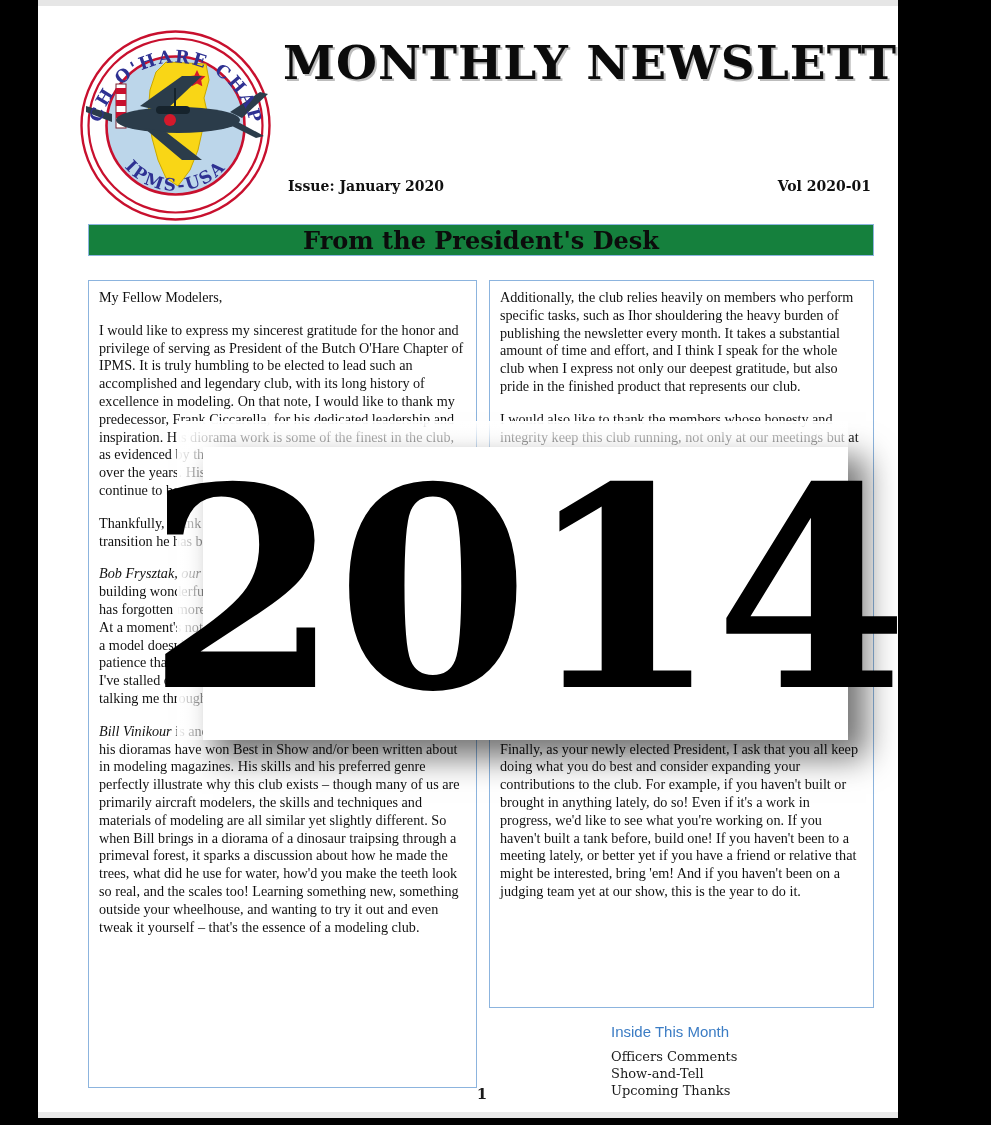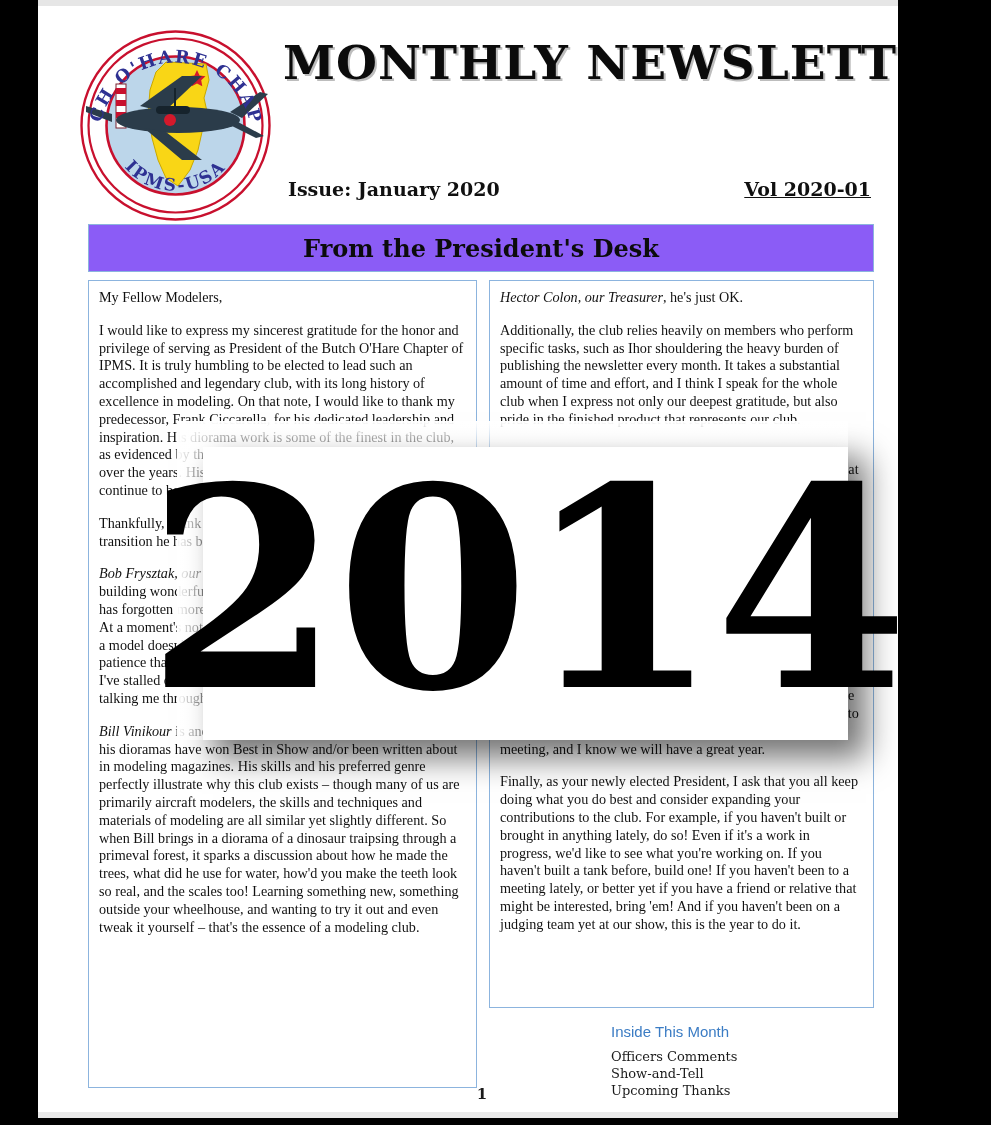--- a/index.html
+++ b/index.html
@@ -69,33 +69,33 @@
   }
   #issue-row {
     position: absolute;
     left: 245px; top: 168px;
     width: 600px;
     display: flex;
     justify-content: space-between;
     align-items: center;
     font-family: "DejaVu Serif", serif;
     font-weight: 700;
-    font-size: 19px;
+    font-size: 14px;
     color: #101010;
   }
   #issue-row .side-pad-l { padding-left: 5px; }
-  #issue-row .side-pad-r { padding-right: 12px; text-decoration: underline; }
+  #issue-row .side-pad-r { padding-right: 12px; }
 
   
   #section-banner {
     position: absolute;
     left: 50px; top: 224px;
-    width: 786px; height: 48px;
+    width: 786px; height: 32px;
     border: 1.5px solid #8cb4de;
-    background: #8b5cf6;
+    background: #15803d;
     box-sizing: border-box;
     display: flex;
     align-items: center;
     justify-content: center;
   }
   #section-banner-title {
     font-family: "DejaVu Serif", serif;
     font-weight: 700;
     font-size: 24px;
     color: #0c0c0c;
@@ -264,21 +264,20 @@
 
     <div class="text-col" id="col-left">
       <p class="para">My Fellow Modelers,</p>
       <p class="para">I would like to express my sincerest gratitude for the honor and privilege of serving as President of the Butch O'Hare Chapter of IPMS.  It is truly humbling to be elected to lead such an accomplished and legendary club, with its long history of excellence in modeling.  On that note, I would like to thank my predecessor, Frank Ciccarella, for his dedicated leadership and inspiration.  His diorama work is some of the finest in the club, as evidenced by the awards he has collected at multiple contests over the years.  His contributions are so large, this club will continue to benefit on its own.</p>
       <p class="para">Thankfully, Frank will still be a part of the club, and during the transition he has been generous with all of them.</p>
       <p class="para"><span class="lead-ital">Bob Frysztak, our Vice President</span>, is not only accomplished at building wonderfully detailed sailing ships and aircraft, but he has forgotten more war stories than most of us will ever know.  At a moment's notice he can explain why the paint or lighting on a model doesn't look quite right, and does it with a grace and patience that makes the tedious details interesting.  Whenever I've stalled on a build, he's the one who gets me going again, talking me through it step by step.</p>
       <p class="para"><span class="lead-ital">Bill Vinikour</span> is another outstanding diorama modeler.  Several of his dioramas have won Best in Show and/or been written about in modeling magazines.  His skills and his preferred genre perfectly illustrate why this club exists – though many of us are primarily aircraft modelers, the skills and techniques and materials of modeling are all similar yet slightly different.  So when Bill brings in a diorama of a dinosaur traipsing through a primeval forest, it sparks a discussion about how he made the trees, what did he use for water, how'd you make the teeth look so real, and the scales too!  Learning something new, something outside your wheelhouse, and wanting to try it out and even tweak it yourself – that's the essence of a modeling club.</p>
     </div>
 
     <div class="text-col" id="col-right">
-      <p class="para"><span class="lead-ital">Hector Colon, our Treasurer</span>, he's just OK.</p>
       <p class="para">Additionally, the club relies heavily on members who perform specific tasks, such as Ihor shouldering the heavy burden of publishing the newsletter every month.  It takes a substantial amount of time and effort, and I think I speak for the whole club when I express not only our deepest gratitude, but also pride in the finished product that represents our club.</p>
       <p class="para">I would also like to thank the members whose honesty and integrity keep this club running, not only at our meetings but at our annual show where vendor and contest business is conducted.  We never take for granted the trust that makes the whole operation work.  Everyone who helps at the show – setting up, judging, tearing down – ensures that the event reflects well on our hobby.  Thanks also to the raffle and auction crew, which keeps the treasury healthy year after year and all.</p>
       <p class="para">As we head into this new year, I look forward and to seeing what the membership brings to our rounds of meetings, and to the new faces we hope to welcome.</p>
       <p class="para">So as your new President, my first priority is for this club to keep doing what it does best.  Members in good standing make this club what it is today.  This is a great group and I'm proud to be a part of it.  I look forward to seeing all of you at the next meeting, and I know we will have a great year.</p>
       <p class="para">Finally, as your newly elected President, I ask that you all keep doing what you do best and consider expanding your contributions to the club.  For example, if you haven't built or brought in anything lately, do so!  Even if it's a work in progress, we'd like to see what you're working on.  If you haven't built a tank before, build one!  If you haven't been to a meeting lately, or better yet if you have a friend or relative that might be interested, bring 'em!  And if you haven't been on a judging team yet at our show, this is the year to do it.</p>
     </div>
   </div>
 
   <div id="inside-block">
     <div id="inside-heading">Inside This Month</div>

